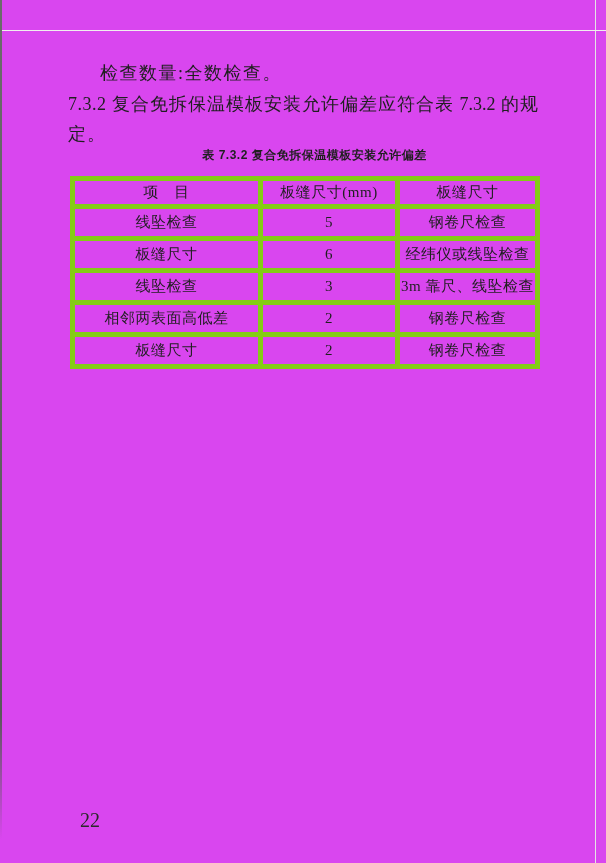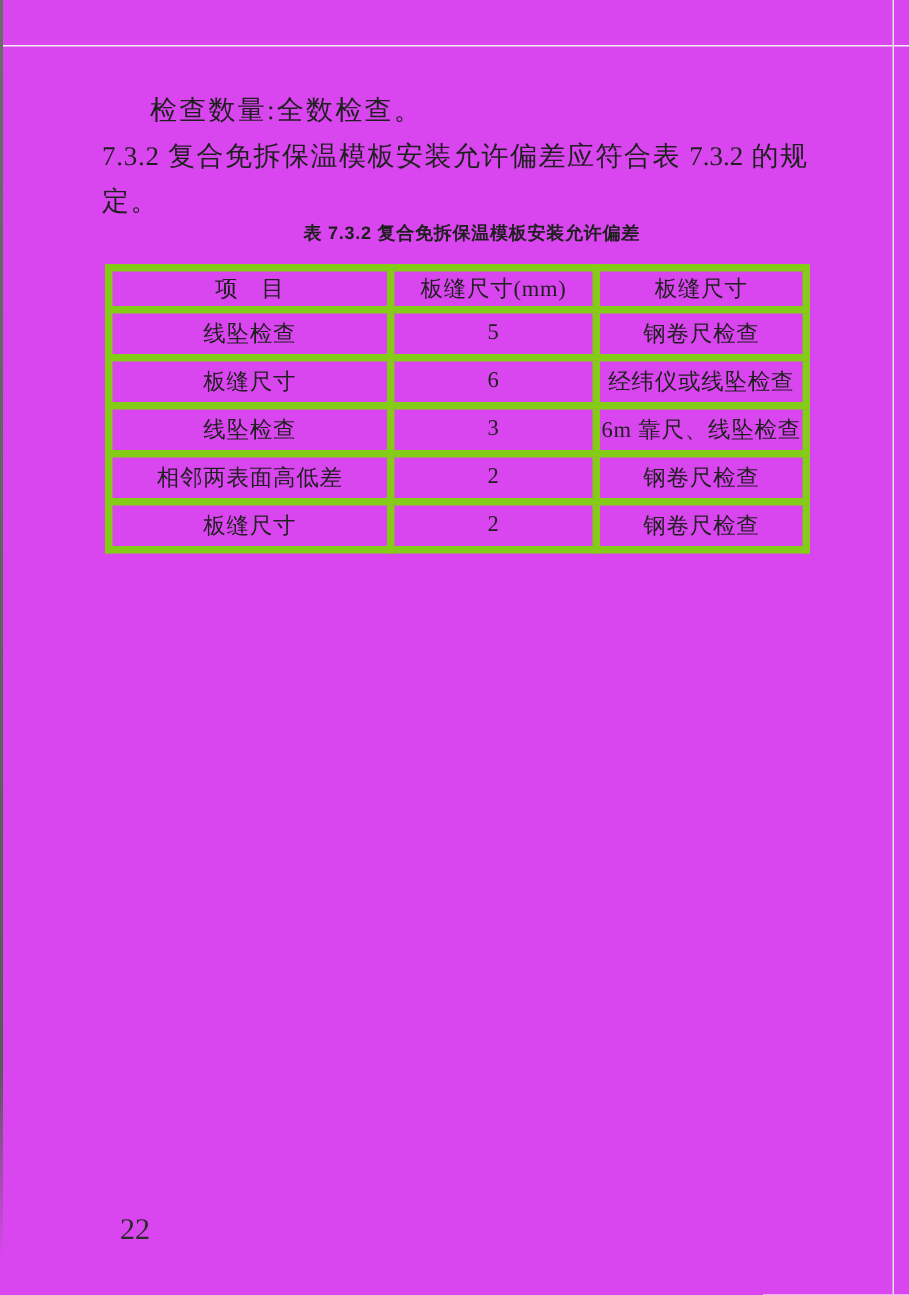--- a/index.html
+++ b/index.html
@@ -112,21 +112,21 @@
         <td>钢卷尺检查</td>
       </tr>
       <tr>
         <td>板缝尺寸</td>
         <td>6</td>
         <td>经纬仪或线坠检查</td>
       </tr>
       <tr>
         <td>线坠检查</td>
         <td>3</td>
-        <td>6m 靠尺、线坠检查</td>
+        <td>3m 靠尺、线坠检查</td>
       </tr>
       <tr>
         <td>相邻两表面高低差</td>
         <td>2</td>
         <td>钢卷尺检查</td>
       </tr>
       <tr>
         <td>板缝尺寸</td>
         <td>2</td>
         <td>钢卷尺检查</td>

